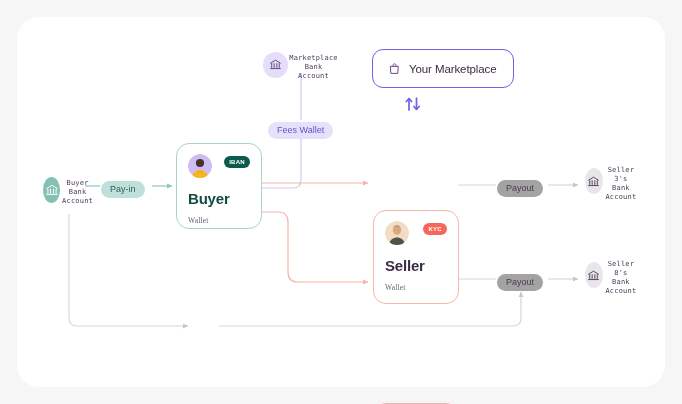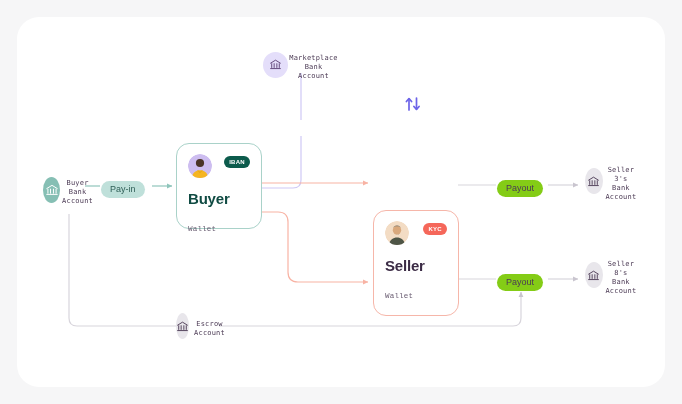--- a/index.html
+++ b/index.html
@@ -76,26 +76,26 @@
     justify-content: center;
     height: 17px;
     padding: 0 9px;
     border-radius: 9px;
     font-size: 9px;
     font-family: "Liberation Sans", sans-serif;
     white-space: nowrap;
   }
   .pill.payin  { background: #bfe0da; color: #2f5f57; }
   .pill.fees   { background: #e6e1fb; color: #6b52c8; }
-  .pill.payout { background: #84cc16; color: #4b3a54; }
+  .pill.payout { background: #a3a3a3; color: #4b3a54; }
 
   
   .actor-card {
     width: 86px;
-    height: 106px;
+    height: 94px;
     background: #ffffff;
     border-radius: 13px;
     box-sizing: border-box;
     padding: 10px 11px 0 11px;
     position: relative;
   }
   .actor-card.buyer  { border: 1.5px solid #a9d2c9; width: 86px; height: 86px; }
   .actor-card.seller { border: 1.5px solid #f6b6a9; }
 
   .actor-top {
@@ -128,22 +128,22 @@
 
   .actor-name {
     margin-top: 12px;
     font-size: 15px;
     font-weight: bold;
     letter-spacing: -0.2px;
   }
   .actor-name.buyer  { color: #104b43; }
   .actor-name.seller { color: #3b2b45; }
   .actor-sub {
-    margin-top: 18px;
-    font-family: Liberation Mono, monospace;
+    margin-top: 9px;
+    font-family: Liberation Serif, serif;
     font-size: 7.5px;
     color: #6a5d72;
     letter-spacing: 0.2px;
   }
 
   
   .marketplace {
     width: 142px;
     height: 39px;
     border: 1.3px solid #6c63e8;
@@ -245,21 +245,33 @@
       <svg width="13" height="13" viewBox="0 0 24 24" fill="none" stroke="#5b3f73" stroke-width="1.7" stroke-linecap="round">
         <path d="M3 9.5 L12 4 L21 9.5"></path>
         <path d="M5 10.5 L5 17.5 M9.5 10.5 L9.5 17.5 M14.5 10.5 L14.5 17.5 M19 10.5 L19 17.5"></path>
         <path d="M3 19.5 L21 19.5"></path>
       </svg>
     </div>
     <div class="bank-caption">Marketplace
 Bank Account</div>
   </div>
 
-
+  <div class="node" style="left:268px; top:119px;">
+    <span class="pill fees">Fees Wallet</span>
+  </div>
+
+  <div class="node marketplace" style="left:372px; top:49px;">
+    <span style="display:flex;align-items:center;">
+      <svg width="13" height="13" viewBox="0 0 24 24" fill="none" stroke="#6b3f86" stroke-width="1.8" stroke-linecap="round" stroke-linejoin="round">
+        <path d="M5 8 L19 8 L18 21 L6 21 Z"></path>
+        <path d="M9 8 C9 5 10.3 3.2 12 3.2 C13.7 3.2 15 5 15 8"></path>
+      </svg>
+    </span>
+    <span class="marketplace-label">Your Marketplace</span>
+  </div>
 
   <div class="node sync-arrows" style="left:404px; top:96px;">
     <svg width="18" height="16" viewBox="0 0 18 16" fill="none" stroke="#6c63e8" stroke-width="1.7" stroke-linecap="round" stroke-linejoin="round">
       <path d="M5 14 L5 3"></path>
         <path d="M2.4 5.5 L5 2.6 L7.6 5.5"></path>
       <path d="M12.5 2 L12.5 13"></path>
         <path d="M9.9 10.5 L12.5 13.4 L15.1 10.5"></path>
     </svg>
   </div>
 
@@ -322,24 +334,14 @@
       <svg width="13" height="13" viewBox="0 0 24 24" fill="none" stroke="#4b3a54" stroke-width="1.7" stroke-linecap="round">
         <path d="M3 9.5 L12 4 L21 9.5"></path>
         <path d="M5 10.5 L5 17.5 M9.5 10.5 L9.5 17.5 M14.5 10.5 L14.5 17.5 M19 10.5 L19 17.5"></path>
         <path d="M3 19.5 L21 19.5"></path>
       </svg>
     </div>
     <div class="bank-caption">Seller 8's
 Bank Account</div>
   </div>
 
-  <div class="node chip-wrap" style="left:176px; top:313px; width:54px;">
-    <div class="bank-chip grey">
-      <svg width="13" height="13" viewBox="0 0 24 24" fill="none" stroke="#4b3a54" stroke-width="1.7" stroke-linecap="round">
-        <path d="M3 9.5 L12 4 L21 9.5"></path>
-        <path d="M5 10.5 L5 17.5 M9.5 10.5 L9.5 17.5 M14.5 10.5 L14.5 17.5 M19 10.5 L19 17.5"></path>
-        <path d="M3 19.5 L21 19.5"></path>
-      </svg>
-    </div>
-    <div class="bank-caption" style="width:120px;">Escrow Account</div>
-  </div>
 
 </div>
 
 </body></html>

